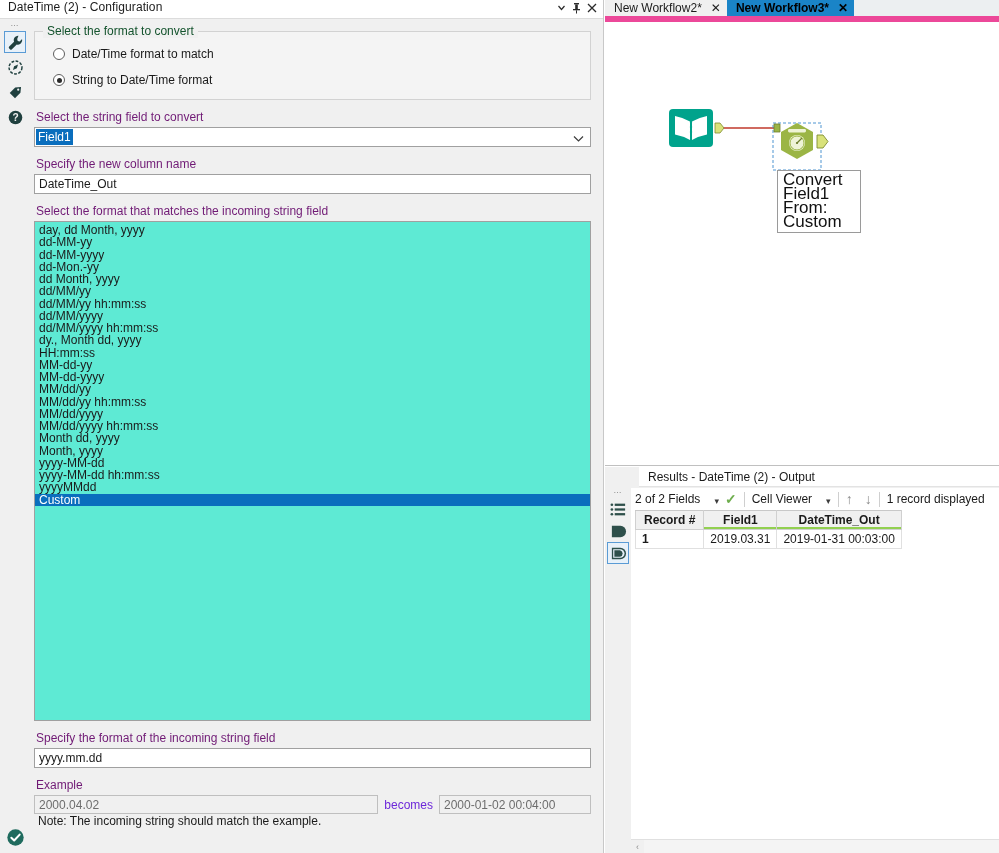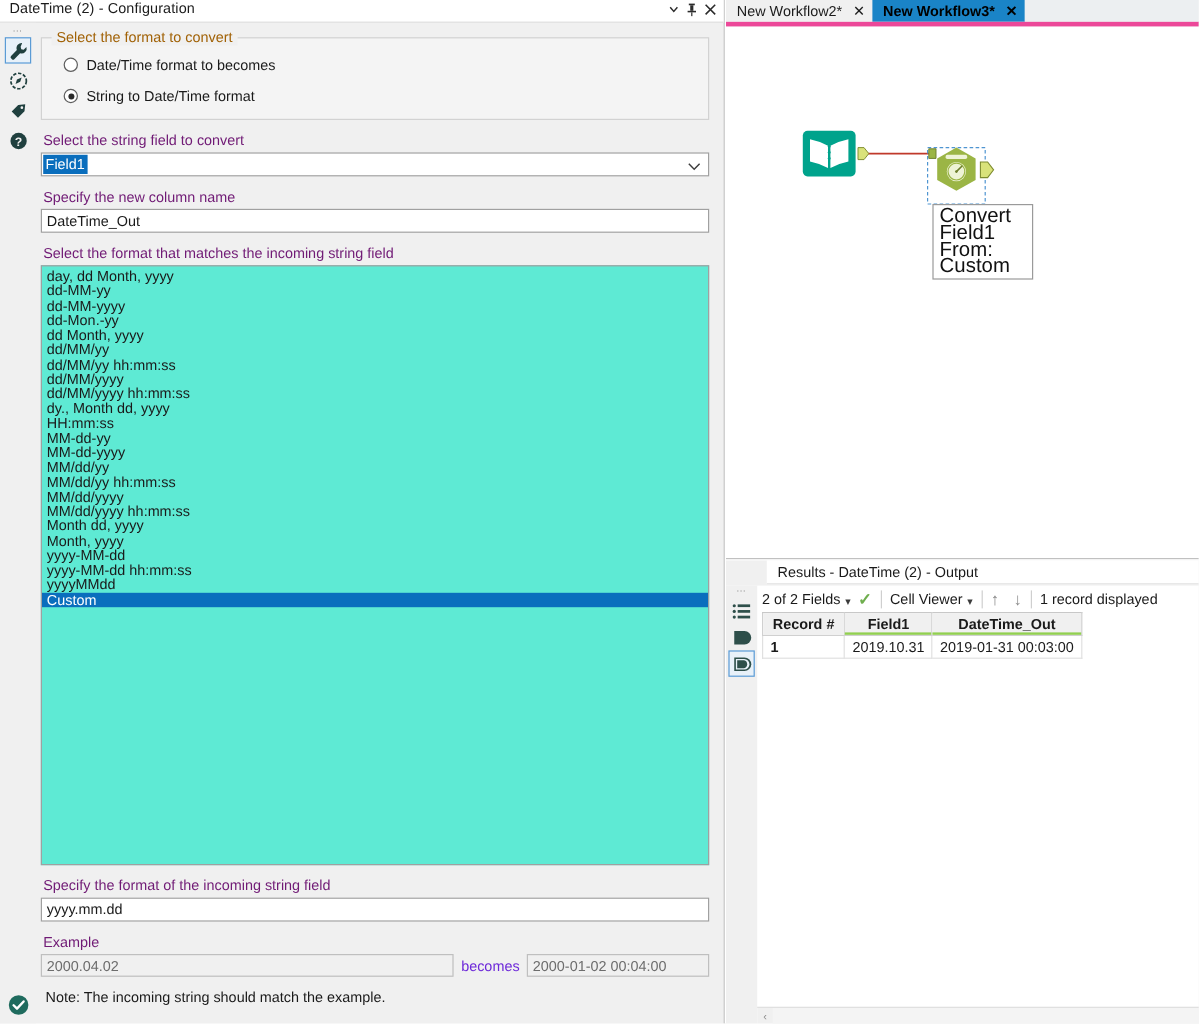--- a/index.html
+++ b/index.html
@@ -46,21 +46,21 @@
 
   
   #config-content { flex:1; padding: 4px 12px 0 4px; position:relative; }
 
   .group-box {
     border:1px solid #d2d2d2; background:#f4f4f4;
     margin: 8px 0 0 0; padding: 12px 10px 10px 10px; position:relative;
   }
   .group-legend {
     position:absolute; top:-8px; left:8px; background:#f0f0f0; padding: 0 4px;
-    font-size:12px; color:#a16207;
+    font-size:12px; color:#14532d;
   }
   .radio-row { display:flex; align-items:center; margin: 3px 0 12px 8px; }
   .radio-row:last-child { margin-bottom: 2px; }
   .radio {
     width:12px; height:12px; border-radius:50%; border:1px solid #5e5e5e;
     background:#fff; margin-right:7px; position:relative; flex:0 0 auto;
   }
   .radio.checked::after {
     content:""; position:absolute; left:2.5px; top:2.5px; width:5px; height:5px;
     border-radius:50%; background:#2b2b2b;
@@ -89,31 +89,31 @@
     padding-top:2px;
   }
   .fmt-item { font-size:12px; padding: 0 0 0 4px; line-height: 12.25px; height:12.25px; white-space:nowrap; }
   .fmt-item.selected { background:#0a6ebd; color:#ffffff; }
 
   #example-row { display:flex; align-items:center; margin-top:2px; }
   #example-in { flex:1; height:19px; }
   #becomes-label { font-size:12px; padding: 0 6px; color:#6d28d9; }
   #example-out { width:152px; height:19px; }
 
-  #note-row { display:flex; align-items:center; margin-top:10px; }
+  #note-row { display:flex; align-items:center; }
   #note-text { font-size:12px; margin-left: 4px; }
   #status-check {
     position:absolute; left:6px; bottom:6px; width:19px; height:19px;
   }
 
   
   #right-pane { position:absolute; left:605px; top:0; width:394px; height:853px; background:#fff; }
 
   #tabbar { height:22px; background:#f0f0f0; display:flex; align-items:stretch;
-            border-bottom:4px solid #ec4899; }
+            border-bottom:6px solid #ec4899; }
   .tab { display:flex; align-items:center; padding: 0 6px 0 9px; font-size:12px;
          background:#f0f0f0; color:#1b1b1b; }
   .tab.active { background:#1a84c7; color:#000000; font-weight:bold; }
   .tab .tab-close { margin-left:9px; font-size:12px; line-height:12px; }
   #tabbar-filler { flex:1; background:#eceff1; border-bottom:0; }
 
   #canvas {
     position:absolute; top:23px; left:0; right:0; height:443px;
     background:#ffffff; border-bottom:1px solid #c0c0c0;
   }
@@ -130,21 +130,21 @@
   #results-title { height:20px; background:#ffffff; display:flex; align-items:center;
                    padding-left:9px; font-size:12px; border-bottom:1px solid #e3e3e3;margin-left:34px; }
   #results-body { position:absolute; top:21px; left:0; right:0; bottom:0; display:flex; background:#ffffff; }
   #results-rail { width:26px; background:#f0f0f0; display:flex; flex-direction:column;
                   align-items:center; padding-top:2px; }
   .res-rail-icon { width:22px; height:22px; display:flex; align-items:center; justify-content:center; }
   .res-rail-icon.selected { border:1px solid #5a9bd5; background:#e8f1f9; }
   #results-main { flex:1; position:relative; }
   #results-toolbar { height:22px; display:flex; align-items:center; font-size:12px; padding-left:4px; }
   .tb-sep { width:1px; height:15px; background:#cfcfcf; margin: 0 7px; }
-  .tb-item { display:flex; align-items:flex-end; gap:4px; }
+  .tb-item { display:flex; align-items:flex-end; gap:14px; }
   .caret-sm { font-size:9px; color:#3c3c3c; }
 
   table#results-table { border-collapse:collapse; font-size:12px; margin-left:4px; }
   table#results-table th {
     background:#f0f0f0; border:1px solid #d0d0d0; border-top:1px solid #c8c8c8;
     font-weight:bold; padding: 2px 8px; text-align:center; position:relative;
   }
   table#results-table th.typed::after {
     content:""; position:absolute; left:0; right:0; bottom:0; height:2px; background:#92d050;
   }
@@ -211,21 +211,21 @@
         </svg>
       </div>
     </div>
 
     <div id="config-content">
 
       <div class="group-box">
         <span class="group-legend">Select the format to convert</span>
         <div class="radio-row">
           <span class="radio"></span>
-          <span class="radio-label">Date/Time format to becomes</span>
+          <span class="radio-label">Date/Time format to match</span>
         </div>
         <div class="radio-row">
           <span class="radio checked"></span>
           <span class="radio-label">String to Date/Time format</span>
         </div>
       </div>
 
       <div class="field-label">Select the string field to convert</div>
       <div class="combo">
         <span class="sel-text">Field1</span>
@@ -398,21 +398,21 @@
           <thead>
               <tr>
                 <th>Record #</th>
                 <th class="typed">Field1</th>
                 <th class="typed">DateTime_Out</th>
               </tr>
             </thead>
           <tbody>
               <tr>
                 <td class="record-cell">1</td>
-                <td>2019.10.31</td>
+                <td>2019.03.31</td>
                 <td>2019-01-31 00:03:00</td>
               </tr>
             </tbody>
         </table>
       </div>
     </div>
 
     <div id="hscroll">
       <span id="hscroll-left">‹</span>
       <span id="hscroll-track"></span>

